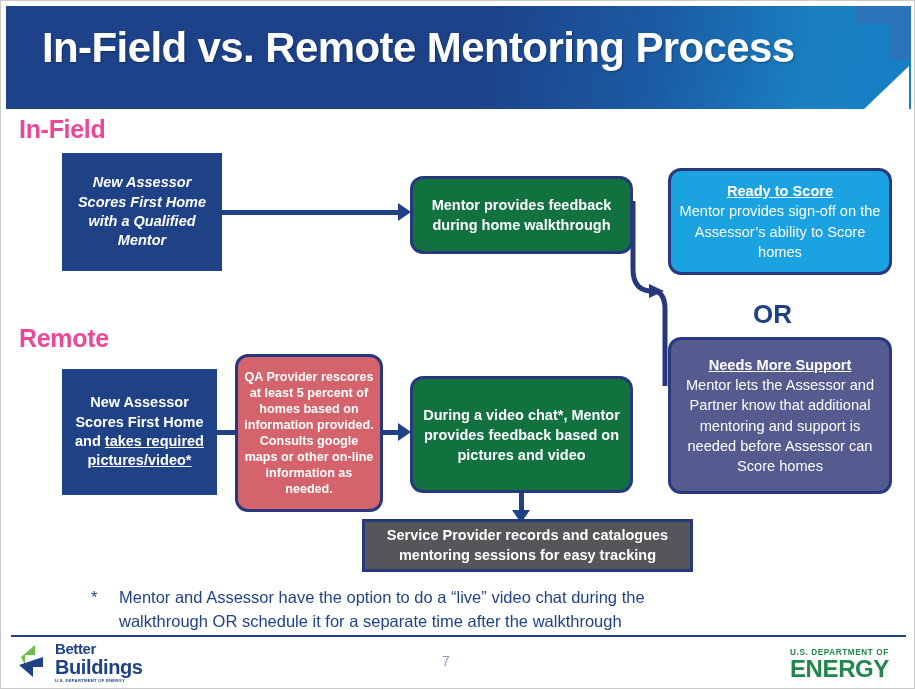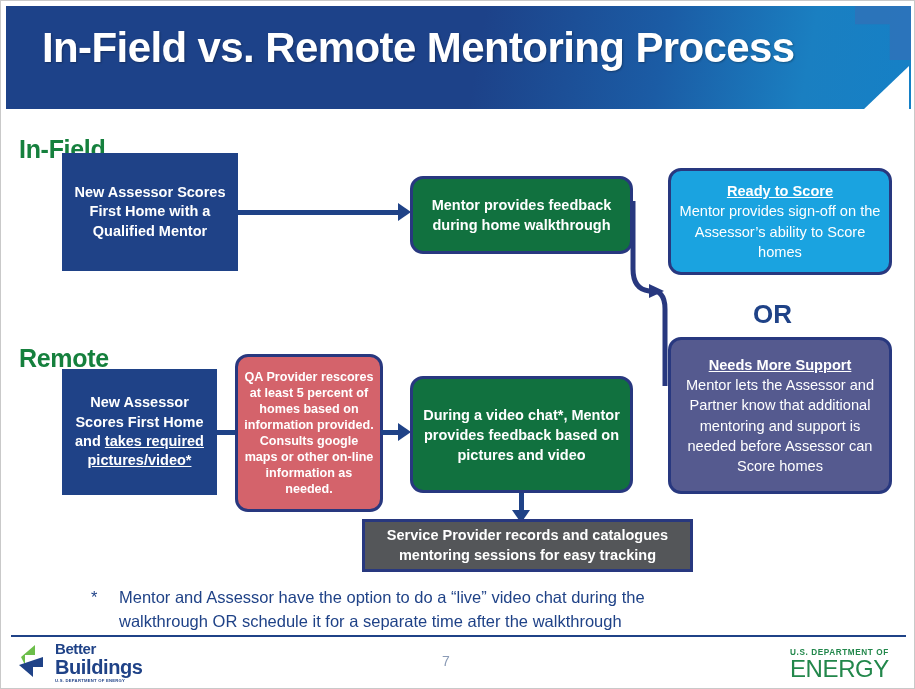--- a/index.html
+++ b/index.html
@@ -41,45 +41,44 @@
     font-size:42px;font-weight:bold;
     letter-spacing:-.6px;
     white-space:nowrap;
     text-shadow:1px 1px 2px rgba(0,0,0,.30);
     margin-left:14px;
   }
 
   
   .section-label{
     position:absolute;
-    color:#15803d;
+    color:#ec4899;
     font-size:25px;font-weight:bold;
     letter-spacing:-.3px;
-    margin-top:20px;
   }
   #label-infield{left:18px;top:114px;}
   #label-remote{left:18px;top:323px;}
 
   
   .box{
     position:absolute;
     display:flex;align-items:center;justify-content:center;
     text-align:center;
     color:#ffffff;
     box-sizing:border-box;
   }
   .box .inner{width:100%;padding:0 6px;box-sizing:border-box;}
   .ttl{display:block;font-weight:bold;text-decoration:underline;}
 
   
   .navy{
     background:#1f4287;
     font-size:14.5px;font-weight:bold;line-height:1.33;
   }
-  #box-infield-start{left:61px;top:152px;width:176px;height:118px;}
+  #box-infield-start{left:61px;top:152px;width:160px;height:118px;font-style:italic;}
   #box-remote-start{left:61px;top:368px;width:155px;height:126px;}
   #box-remote-start .u{text-decoration:underline;}
 
   
   .green{
     background:#11713f;
     border:3px solid #28387f;
     border-radius:13px;
     font-size:14.5px;font-weight:bold;line-height:1.38;
   }
@@ -185,21 +184,21 @@
   #bb-buildings{color:#1f4287;font-size:20px;font-weight:bold;line-height:1.04;letter-spacing:-.4px;}
   #bb-doe{color:#1f4287;font-size:4.2px;font-weight:bold;letter-spacing:.25px;margin-top:1px;}
 
   #page-num{
     position:absolute;left:425px;top:652px;width:40px;text-align:center;
     color:#8a9ab5;font-size:14px;
   }
 
   #logo-doe{position:absolute;left:789px;top:647px;text-align:left;}
   #doe-top{color:#22874b;font-size:8.2px;font-weight:bold;letter-spacing:.6px;}
-  #doe-main{color:#22874b;font-size:24px;font-weight:normal;letter-spacing:-.4px;line-height:1.0;}
+  #doe-main{color:#22874b;font-size:24px;font-weight:bold;letter-spacing:-.4px;line-height:1.0;}
 </style>
 </head>
 <body>
 
 <div id="slide">
 
   <div id="title-banner">
     <div id="banner-chev-top"></div>
     <div id="banner-chev-bot"></div>
     <div id="title-text">In-Field vs. Remote Mentoring Process</div>

